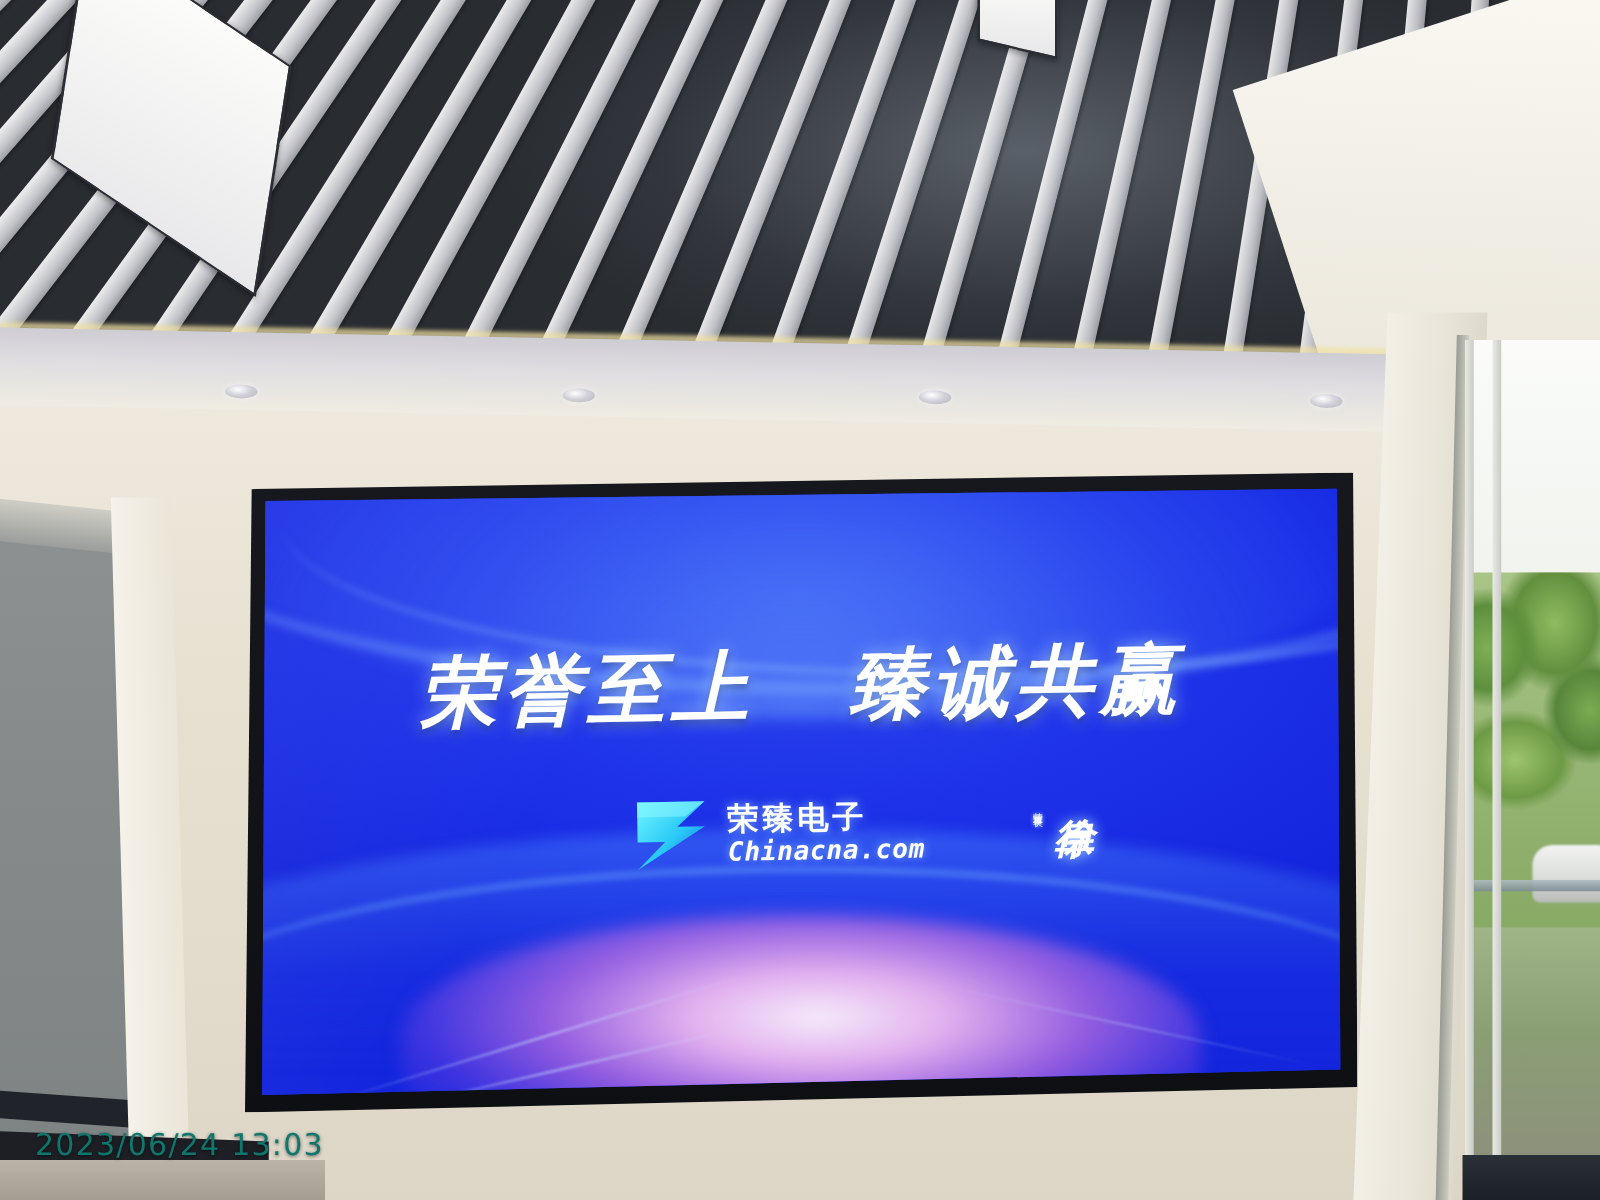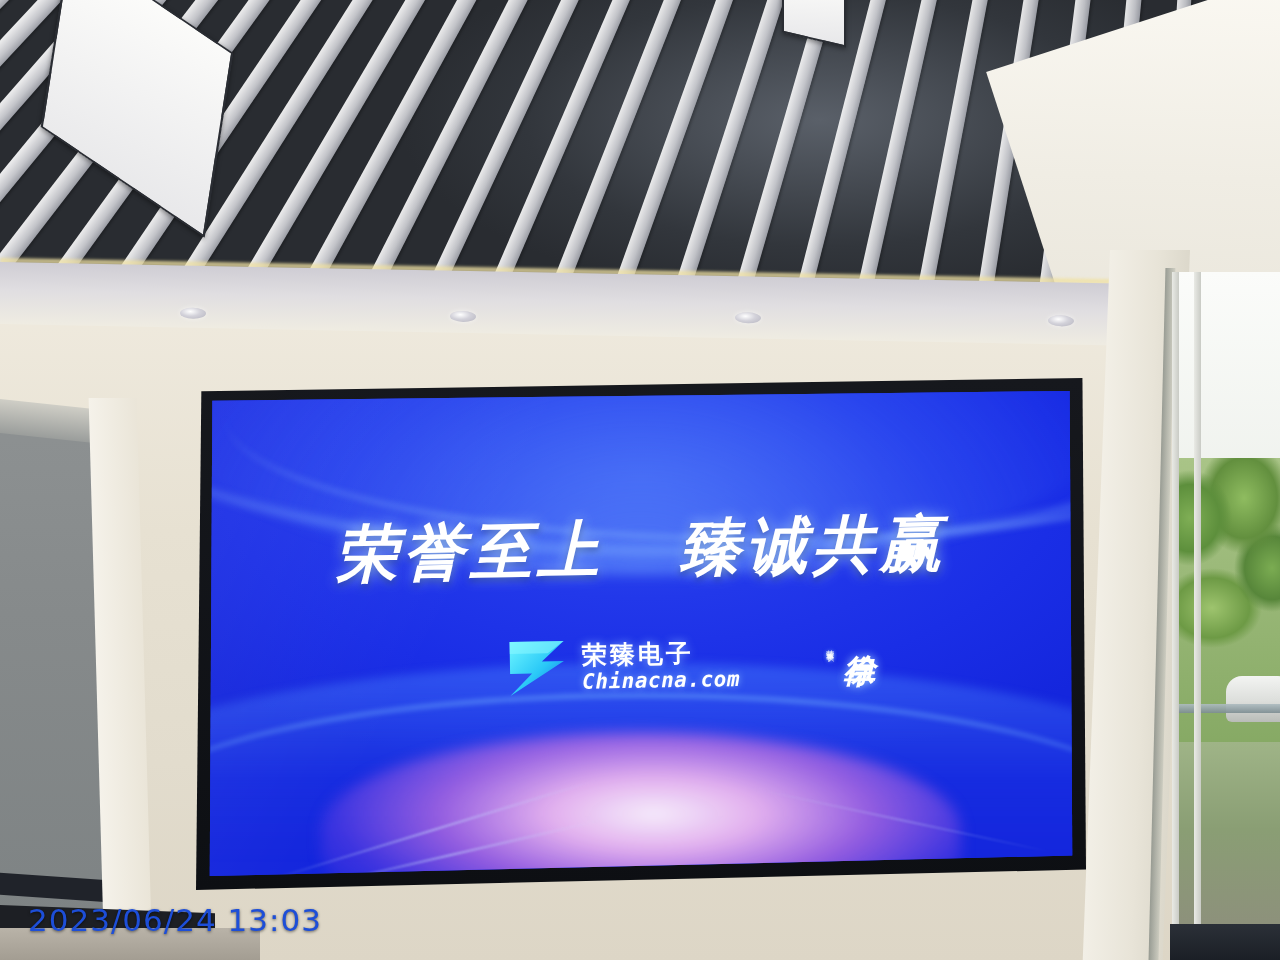--- a/index.html
+++ b/index.html
@@ -316,22 +316,22 @@
   .screen-gloss {
     position: absolute; inset: 0;
     background: linear-gradient(118deg, rgba(255,255,255,0.07) 0%, rgba(255,255,255,0) 32%);
     pointer-events: none;
   }
 
   
   .timestamp {
     position: absolute;
     left: 28px; top: 902px;
-    color: #1d4ed8;
-    font-size: 31px;
+    color: #0f766e;
+    font-size: 24px;
     font-family: "DejaVu Sans", sans-serif;
     letter-spacing: 1px;
     text-shadow: 0 1px 3px rgba(0,0,0,0.55);
   }
 </style>
 </head>
 <body>
 
 <div id="scene">
 

